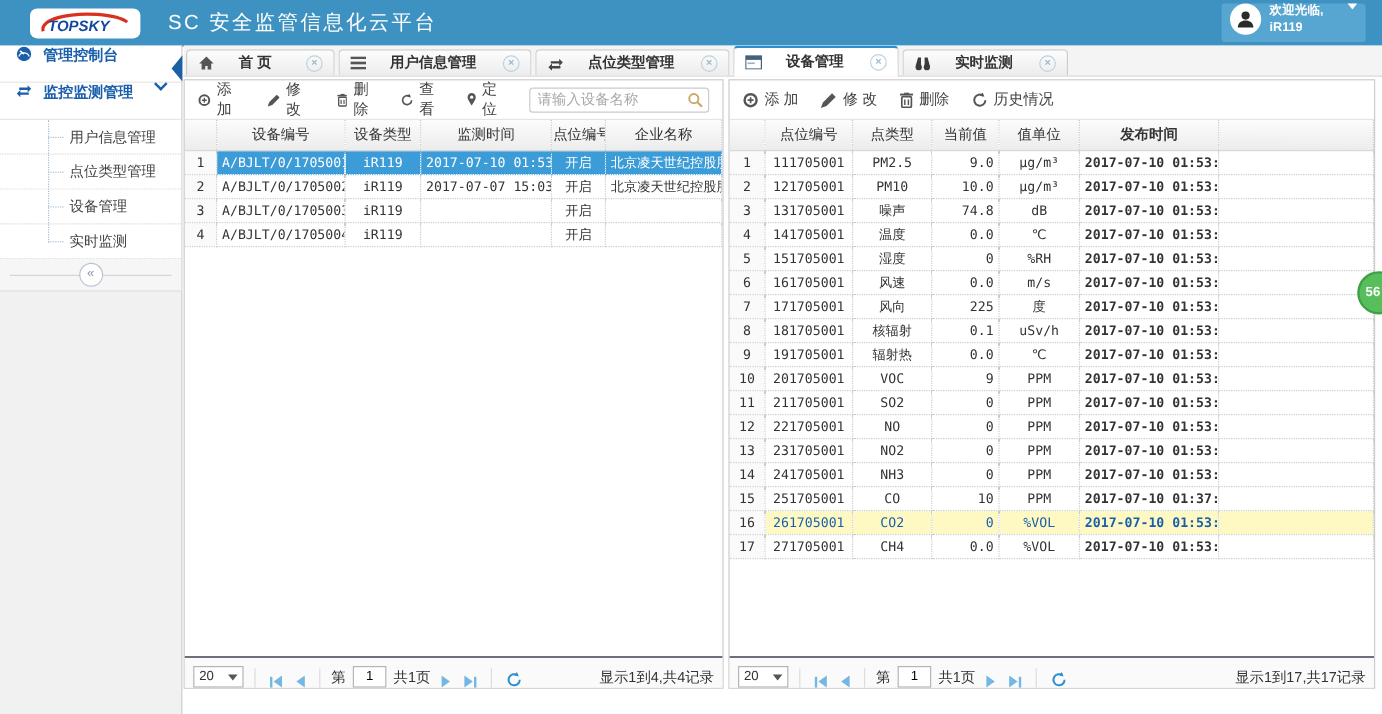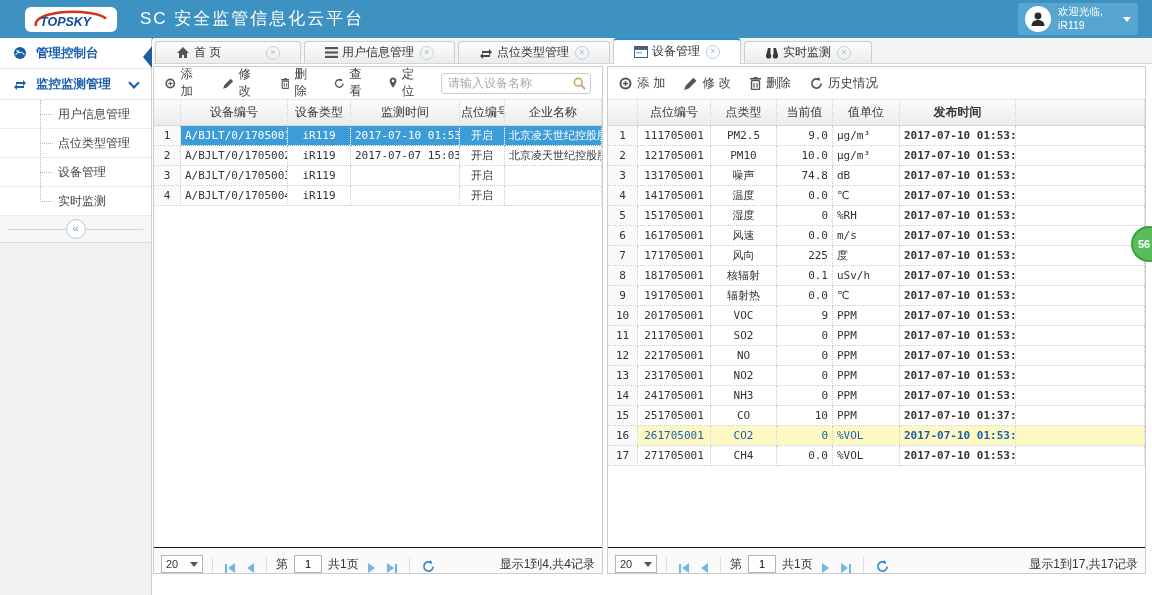--- a/index.html
+++ b/index.html
@@ -7,52 +7,52 @@
        font-family:"Liberation Sans","DejaVu Sans",sans-serif;color:#333;}
   svg{display:block;}
 
   
   .hdr{position:absolute;top:0;left:0;right:0;height:38px;background:var(--header-bg,#3e92c1);
        border-bottom:1px solid #2f7fae;}
   .logo{position:absolute;left:25px;top:7px;width:92px;height:25px;background:#fff;border-radius:6px;
         display:flex;align-items:center;justify-content:center;}
   .hdr-title{position:absolute;left:140px;top:0;line-height:38px;color:#fff;font-size:17px;letter-spacing:2px;}
   .userbox{position:absolute;right:14px;top:3px;width:120px;height:32px;background:#57a6d1;border-radius:3px;
-           display:flex;align-items:center;padding:0 7px;gap:7px;box-sizing:border-box;}
+           display:flex;padding:0 7px;gap:7px;box-sizing:border-box;font-weight:bold;}
   .avatar{width:26px;height:26px;border-radius:50%;background:#fff;display:flex;align-items:center;justify-content:center;flex:none;}
   .welcome{color:#fff;font-size:10.5px;line-height:1.3;white-space:nowrap;}
   .caret-w{width:0;height:0;border-left:4px solid transparent;border-right:4px solid transparent;
            border-top:5px solid #fff;margin-left:auto;}
 
   
   .side{position:absolute;top:38px;left:0;width:152px;bottom:0;background:#f1f1f1;border-right:1px solid #d0d0d0;box-sizing:border-box;}
   .menu{background:#fff;}
-  .msec{height:30px;display:flex;align-items:center;gap:9px;padding:0 13px;border-bottom:1px solid #e7e7e7;
+  .msec{height:30px;display:flex;gap:9px;padding:0 13px;border-bottom:1px solid #e7e7e7;
         color:var(--menu-blue,#1a5fac);font-weight:bold;font-size:12.5px;}
   .chev{width:6px;height:6px;border-right:2px solid #1a5fac;border-bottom:2px solid #1a5fac;
         transform:rotate(45deg);margin-left:auto;margin-top:-3px;}
   .submenu{position:relative;background:#fff;}
   .submenu::before{content:"";position:absolute;left:40px;top:0;bottom:14px;border-left:1px dotted #a8c0d4;}
   .sitem{height:28px;display:flex;align-items:center;padding-left:40px;font-size:12px;color:#444;
          border-bottom:1px dotted #dadada;}
   .sitem::before{content:"";width:13px;border-top:1px dotted #a8c0d4;margin-right:5px;}
   .collapse-bar{height:26px;background:#f6f6f6;border-bottom:1px solid #ddd;position:relative;
                 display:flex;align-items:center;justify-content:center;}
   .collapse-bar::before{content:"";position:absolute;left:8px;right:8px;top:13px;border-top:1px solid #d5d5d5;}
   .collapse-btn{width:18px;height:18px;border-radius:50%;background:#fff;border:1px solid #b9c6d2;color:#7d99b3;
                 font-size:11px;line-height:16px;text-align:center;position:relative;z-index:1;}
   .pointer{position:absolute;left:143px;top:46px;width:0;height:0;border-top:11px solid transparent;
            border-bottom:11px solid transparent;border-right:9px solid #1d5fa5;z-index:3;}
 
   
   .main{position:absolute;left:153px;top:38px;right:0;bottom:0;background:#fff;}
   .tabbar{height:25px;background:#f4f4f4;border-bottom:1px solid #d5d5d5;display:flex;align-items:flex-end;padding-left:2px;}
-  .tab{height:21px;display:flex;align-items:center;gap:4px;padding:0 20px;margin-right:3px;border:1px solid #ccc;
+  .tab{height:21px;display:flex;align-items:center;gap:20px;padding:0 9px;margin-right:3px;border:1px solid #ccc;
        border-bottom:none;border-radius:4px 4px 0 0;background:linear-gradient(#fdfdfd,#ececec);
-       font-size:12px;color:#333;white-space:nowrap;}
+       font-size:12px;color:#333;white-space:nowrap;font-weight:bold;}
   .tab:first-child{min-width:104px;}
   .tab:first-child .tlabel{margin-right:auto;}
   .tab.active{height:23px;background:#fff;border-top:2px solid var(--accent-blue,#2e8fd0);margin-bottom:-1px;padding-bottom:1px;}
   .tclose{width:12px;height:12px;border:1px solid #bcd3e2;border-radius:50%;color:#9fb8c8;font-size:9px;
           line-height:10px;text-align:center;margin-left:2px;flex:none;}
 
   
   .content{position:absolute;top:26px;left:0;right:0;bottom:0;background:#fff;}
   .panel{position:absolute;top:2px;bottom:21px;border:1px solid #ccc;background:#fff;box-sizing:border-box;}
   .panel.left{left:0;width:450px;}
@@ -82,21 +82,21 @@
   .ltable th:nth-child(5),.ltable td:nth-child(5){width:42px;}
   .ltable td:nth-child(6){text-align:left;}
   
   .rtable th:nth-child(1),.rtable td:nth-child(1){width:27px;}
   .rtable th:nth-child(2),.rtable td:nth-child(2){width:70px;}
   .rtable th:nth-child(3),.rtable td:nth-child(3){width:63px;}
   .rtable th:nth-child(4),.rtable td:nth-child(4){width:53px;}
   .rtable th:nth-child(5),.rtable td:nth-child(5){width:64px;}
   .rtable th:nth-child(6),.rtable td:nth-child(6){width:113px;font-weight:bold;}
   .rtable td:nth-child(4){text-align:right;}
-  .rtable td:nth-child(5){text-align:left;}
+  .rtable td:nth-child(5){text-align:center;}
   tr.selected td:not(.rownum){background:var(--selected-row-bg,#3c9cd7);color:#fff;border-right-color:#63aede;border-bottom-color:#63aede;}
   tr.hovered td:not(.rownum){background:#fef9c3;color:var(--menu-blue,#1a5fac);}
 
   
   .pgbar{position:absolute;left:0;right:0;bottom:0;height:26px;background:#fafafa;border-top:1px solid #0f172a;
          display:flex;align-items:flex-end;padding:0 7px;gap:6px;font-size:12px;color:#333;box-sizing:border-box;}
   .pgsize{width:42px;height:18px;border:1px solid #b5b5b5;background:#fff;display:flex;align-items:center;
           justify-content:space-between;padding:0 4px;font-size:11px;box-sizing:border-box;}
   .caret-g{width:0;height:0;border-left:4px solid transparent;border-right:4px solid transparent;border-top:5px solid #555;}
   .sep{width:1px;height:16px;background:#ddd;margin:0 3px;}

